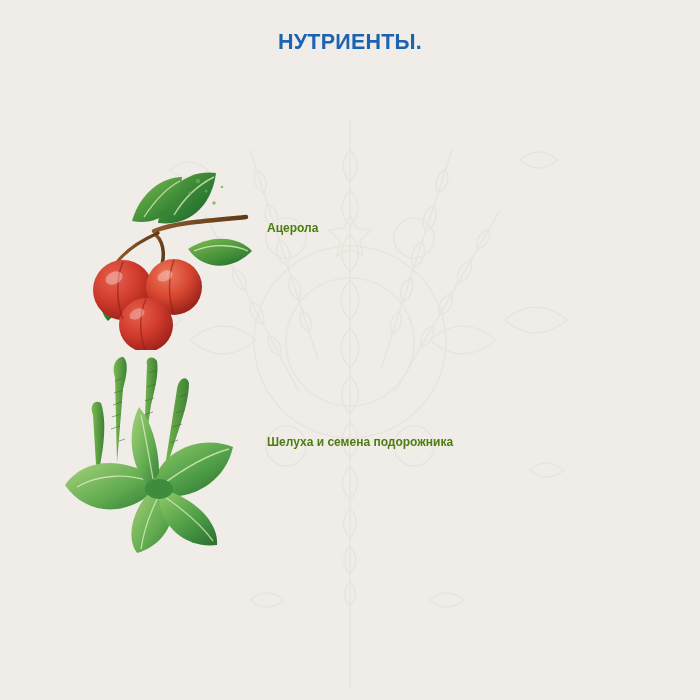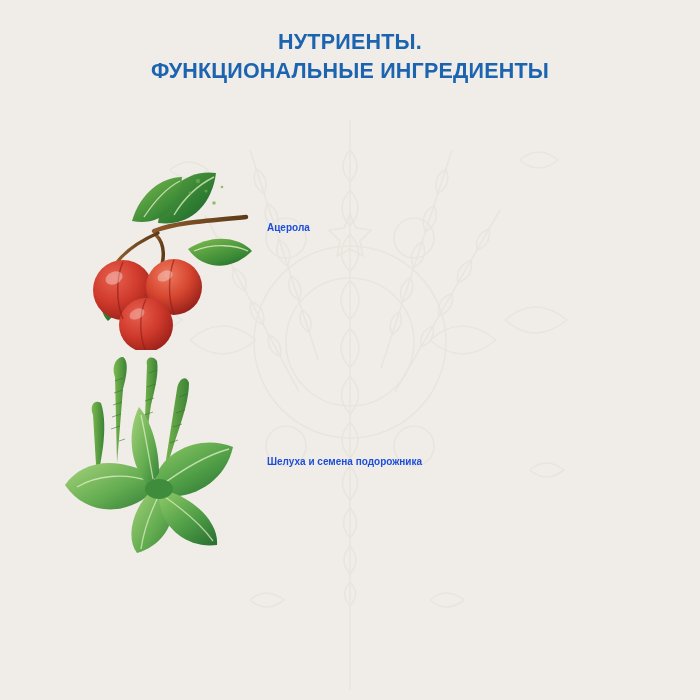--- a/index.html
+++ b/index.html
@@ -49,43 +49,42 @@
     line-height: 29px;
     white-space: nowrap;
   }
 
   
   .entry {
     position: absolute;
     z-index: 3;
   }
   .entry .title {
-    color: #1d4ed8;
+    color: #4d7c0f;
     font-weight: bold;
-    font-size: 10px;
+    font-size: 12px;
     line-height: 18px;
     margin: 0 0 2px 0;
   }
   .entry .body {
     color: #3b3b3b;
     font-size: 12.6px;
     line-height: 18.5px;
     margin: 0;
   }
 
   #entry-acerola {
     left: 267px;
     top: 219px;
     width: 365px;
   }
   #entry-plantain {
     left: 267px;
     top: 433px;
     width: 360px;
-    margin-top: 20px;
   }
 
   
   .illus {
     position: absolute;
     z-index: 2;
   }
   #illus-acerola {
     left: 70px;
     top: 165px;
@@ -174,21 +173,20 @@
       <circle cx="286" cy="238" r="20"></circle>
       <circle cx="414" cy="238" r="20"></circle>
       <circle cx="286" cy="446" r="20"></circle>
       <circle cx="414" cy="446" r="20"></circle>
       <path d="M350 214 l6 14 15 2 -11 11 3 15 -13-7 -13 7 3-15 -11-11 15-2z"></path>
     </g>
   </svg>
 
   <div class="header">
     <div class="line">НУТРИЕНТЫ.</div>
-    <div class="line">ФУНКЦИОНАЛЬНЫЕ ИНГРЕДИЕНТЫ</div>
   </div>
 
   <svg class="illus" id="illus-acerola" viewBox="0 0 190 185" xmlns="http://www.w3.org/2000/svg">
     <defs>
       <radialGradient id="berryA" cx="35%" cy="30%" r="75%">
         <stop offset="0%" stop-color="#e8604e"></stop>
         <stop offset="55%" stop-color="#cf3a2c"></stop>
         <stop offset="100%" stop-color="#9d2119"></stop>
       </radialGradient>
       <radialGradient id="berryB" cx="38%" cy="28%" r="75%">

